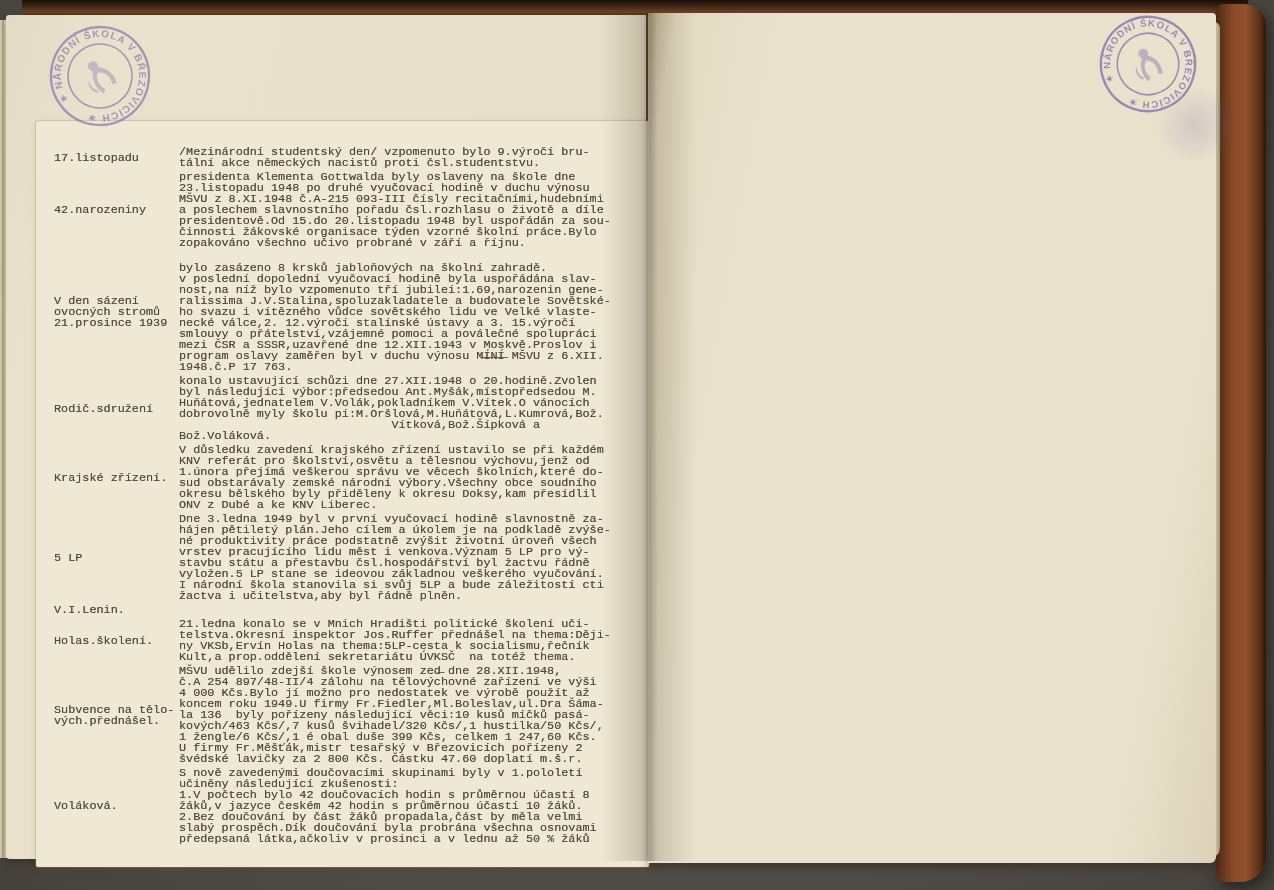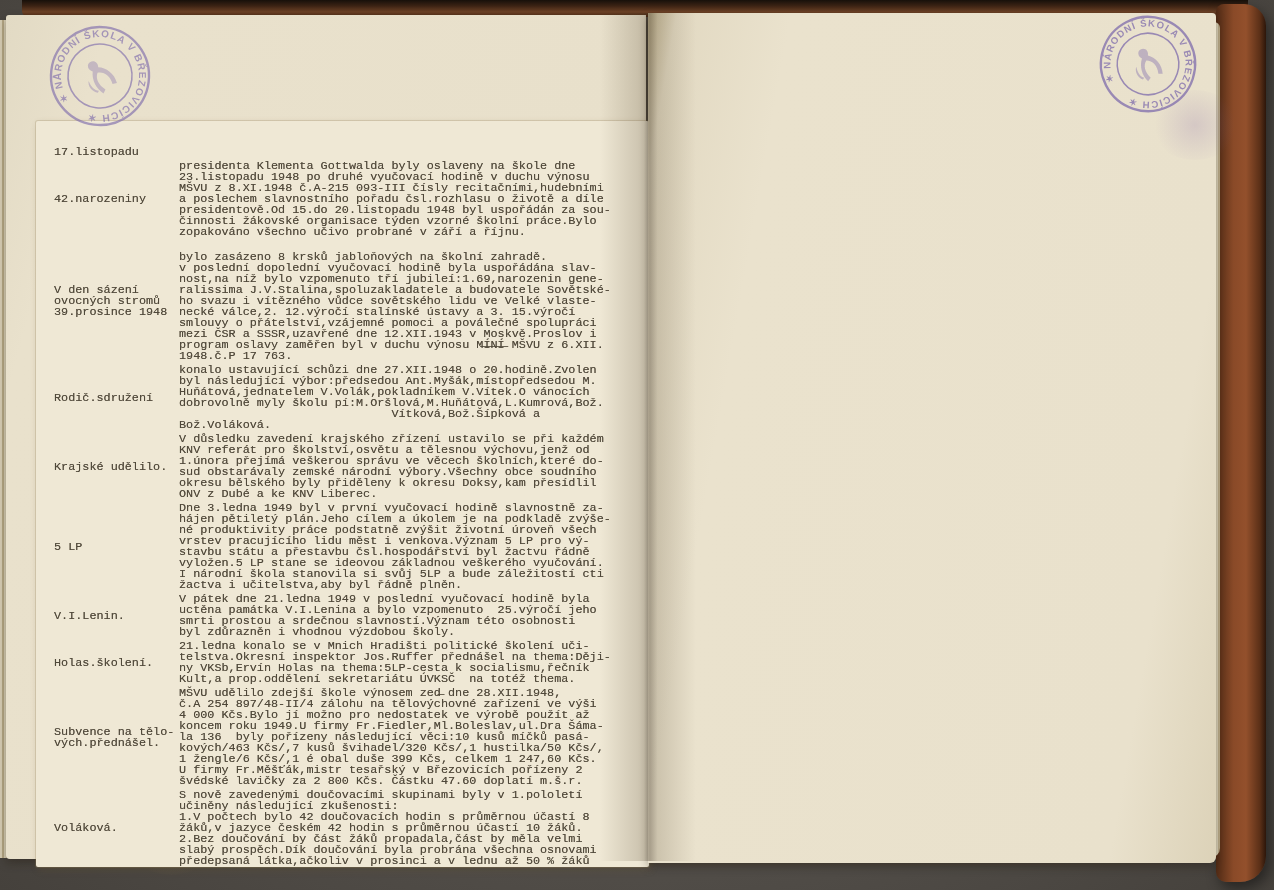--- a/index.html
+++ b/index.html
@@ -68,35 +68,37 @@
 <div class="page-stack-left"></div>
 
 <div class="page page-left">
   <div class="stain stain-a"></div>
   <div class="stain stain-b"></div>
   <div class="stain stain-c"></div>
   <div class="sheet sheet-left">
     <div class="content content-left">
       <div class="entry">
           <div class="label">17.listopadu</div>
+          <div class="text">/Mezinárodní studentský den/ vzpomenuto bylo 9.výročí bru-
+tální akce německých nacistů proti čsl.studentstvu.</div>
         </div>
       <div class="entry">
           <div class="label">42.narozeniny</div>
           <div class="text">presidenta Klementa Gottwalda byly oslaveny na škole dne
 23.listopadu 1948 po druhé vyučovací hodině v duchu výnosu
 MŠVU z 8.XI.1948 č.A-215 093-III čísly recitačními,hudebními
 a poslechem slavnostního pořadu čsl.rozhlasu o životě a díle
 presidentově.Od 15.do 20.listopadu 1948 byl uspořádán za sou-
 činnosti žákovské organisace týden vzorné školní práce.Bylo
 zopakováno všechno učivo probrané v září a říjnu.</div>
         </div>
       <div class="entry">
           <div class="label">V den sázení
 ovocných stromů
-39.prosince 1948</div>
+21.prosince 1939</div>
           <div class="text">
 bylo zasázeno 8 krsků jabloňových na školní zahradě.
 v poslední dopolední vyučovací hodině byla uspořádána slav-
 nost,na níž bylo vzpomenuto tří jubileí:1.69,narozenin gene-
 ralissima J.V.Stalina,spoluzakladatele a budovatele Sovětské-
 ho svazu i vítězného vůdce sovětského lidu ve Velké vlaste-
 necké válce,2. 12.výročí stalínské ústavy a 3. 15.výročí
 smlouvy o přátelství,vzájemné pomoci a poválečné spolupráci
 mezi ČSR a SSSR,uzavřené dne 12.XII.1943 v Moskvě.Proslov i
 program oslavy zaměřen byl v duchu výnosu M̶Í̶N̶Í̶ MŠVU z 6.XII.
@@ -104,45 +106,41 @@
         </div>
       <div class="entry">
           <div class="label">Rodič.sdružení</div>
           <div class="text">konalo ustavující schůzi dne 27.XII.1948 o 20.hodině.Zvolen
 byl následující výbor:předsedou Ant.Myšák,místopředsedou M.
 Huňátová,jednatelem V.Volák,pokladníkem V.Vítek.O vánocích
 dobrovolně myly školu pí:M.Oršlová,M.Huňátová,L.Kumrová,Bož.
                               Vítková,Bož.Šípková a Bož.Voláková.</div>
         </div>
       <div class="entry">
-          <div class="label">Krajské udělilo.</div>
+          <div class="label">Krajské zřízení.</div>
           <div class="text">V důsledku zavedení krajského zřízení ustavilo se při každém
 KNV referát pro školství,osvětu a tělesnou výchovu,jenž od
 1.února přejímá veškerou správu ve věcech školních,které do-
 sud obstarávaly zemské národní výbory.Všechny obce soudního
 okresu bělského byly přiděleny k okresu Doksy,kam přesídlil
 ONV z Dubé a ke KNV Liberec.</div>
         </div>
       <div class="entry">
           <div class="label">5 LP</div>
           <div class="text">Dne 3.ledna 1949 byl v první vyučovací hodině slavnostně za-
 hájen pětiletý plán.Jeho cílem a úkolem je na podkladě zvýše-
 né produktivity práce podstatně zvýšit životní úroveň všech
 vrstev pracujícího lidu měst i venkova.Význam 5 LP pro vý-
 stavbu státu a přestavbu čsl.hospodářství byl žactvu řádně
 vyložen.5 LP stane se ideovou základnou veškerého vyučování.
 I národní škola stanovila si svůj 5LP a bude záležitostí cti
 žactva i učitelstva,aby byl řádně plněn.</div>
         </div>
       <div class="entry">
           <div class="label">V.I.Lenin.</div>
-          <div class="text">V pátek dne 21.ledna 1949 v poslední vyučovací hodině byla
-uctěna památka V.I.Lenina a bylo vzpomenuto  25.výročí jeho
-smrti prostou a srdečnou slavností.Význam této osobnosti
-byl zdůrazněn i vhodnou výzdobou školy.</div>
         </div>
       <div class="entry">
           <div class="label">Holas.školení.</div>
           <div class="text">21.ledna konalo se v Mnich Hradišti politické školení uči-
 telstva.Okresní inspektor Jos.Ruffer přednášel na thema:Ději-
 ny VKSb,Ervín Holas na thema:5LP-cesta k socialismu,řečník
 Kult,a prop.oddělení sekretariátu ÚVKSČ  na totéž thema.</div>
         </div>
       <div class="entry">
           <div class="label">Subvence na tělo-

